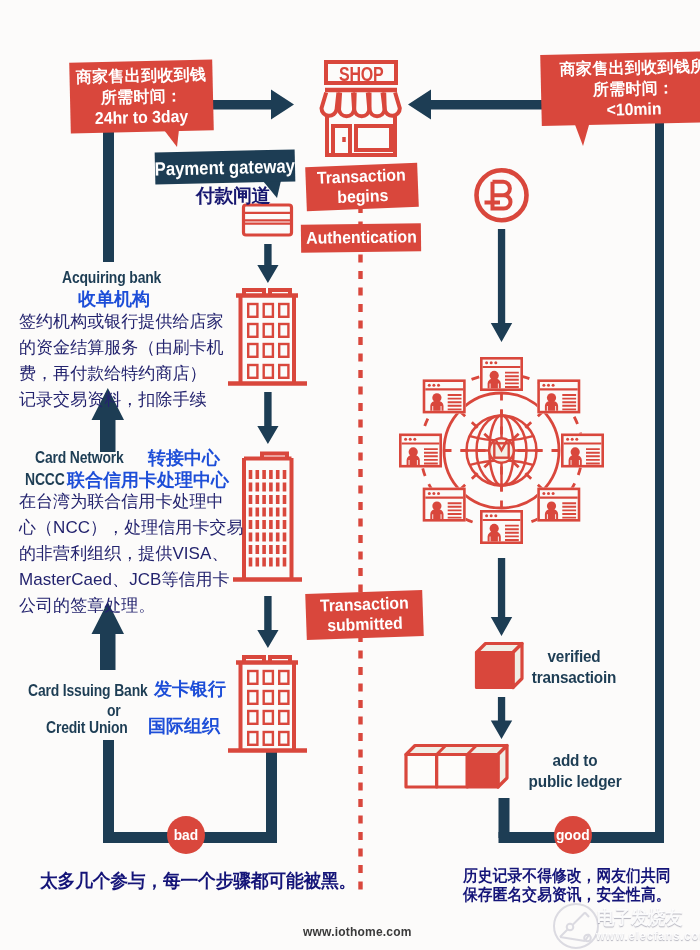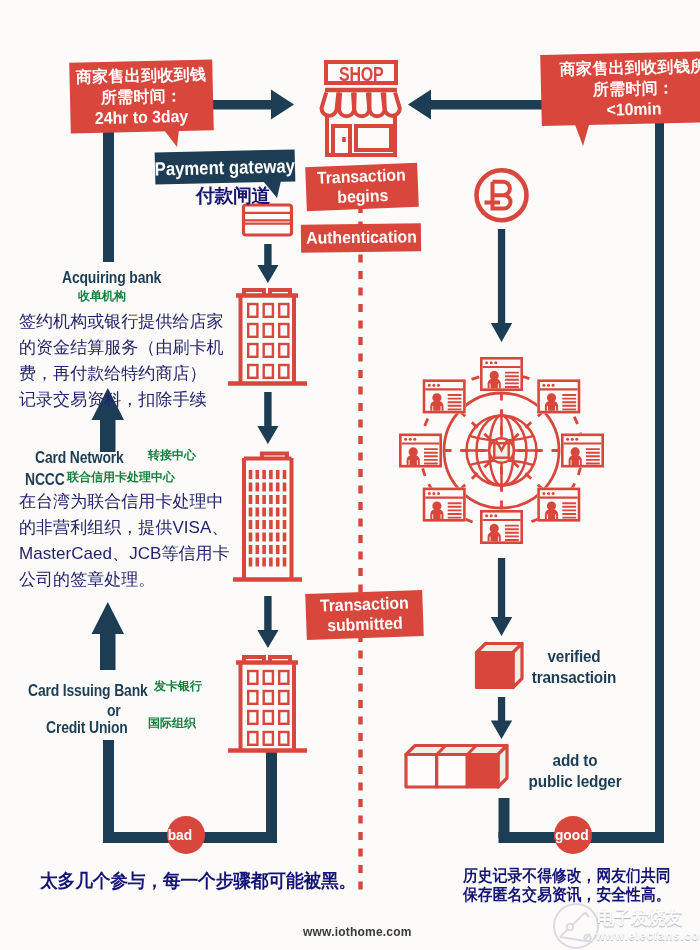--- a/index.html
+++ b/index.html
@@ -11,21 +11,21 @@
   .txt.multi{white-space:normal;}
   .txt > div{white-space:pre;}
 
   
   .en{font-family:"Liberation Sans",sans-serif;font-weight:bold;letter-spacing:-0.2px;}
   .cn{font-family:"Liberation Sans",sans-serif;}
   .shop-text{color:#d9473c;font-size:20px;font-weight:bold;letter-spacing:-0.3px;
              font-family:"Liberation Sans",sans-serif;
              transform:scaleX(0.80);transform-origin:left top;}
   .hd-en{color:#1d3d54;font-size:17px;font-weight:bold;transform:scaleX(0.82);transform-origin:left top;}
-  .hd-cn{color:#15803d;font-size:12px;font-weight:bold;letter-spacing:0.0px;}
+  .hd-cn{color:#1d4ed8;font-size:18px;font-weight:bold;letter-spacing:0.0px;}
   .body-cn{color:#23236e;font-size:17.0px;line-height:26px;letter-spacing:0.05px;}
   .body-cn > div{line-height:26px;}
   .concl-cn{color:#141478;font-size:18.6px;font-weight:bold;letter-spacing:-0.2px;transform:scaleX(0.955);transform-origin:left top;}
   .concl-right{color:#141478;font-size:16.3px;font-weight:bold;line-height:19px;letter-spacing:0.1px;transform:scaleX(0.905);transform-origin:left top;}
   .concl-right > div{line-height:19px;}
   .lbl-en{color:#1d3d54;font-size:17px;font-weight:bold;line-height:21px;text-align:center;
           transform:translateX(-50%) scaleX(0.90);transform-origin:center top;}
   .lbl-en > div{line-height:21px;}
   .footer-site{color:#3a3a3a;font-size:12px;font-weight:bold;letter-spacing:0.2px;}
   .wm-cn{color:rgba(255,255,255,0.92);font-size:19px;font-weight:bold;letter-spacing:-0.5px;
@@ -40,21 +40,21 @@
   .red-callout{background:#d9473c;}
   .navy-callout{background:#1d3d54;}
   .red-tag{background:#d9473c;}
   .co-line{white-space:pre;color:#fff;text-align:center;}
   .co-cn{font-size:16px;font-weight:bold;line-height:21px;letter-spacing:0.3px;}
   .co-en{font-size:17px;font-weight:bold;line-height:21px;
          transform:scaleX(0.93);}
   .co-en.gw{font-size:19px;transform:scaleX(0.88);}
   .red-tag .co-en{font-size:17px;line-height:20px;}
   .pill{position:absolute;width:38px;height:38px;border-radius:50%;background:#d9473c;
-        display:flex;align-items:center;}
+        display:flex;align-items:center;justify-content:center;}
   .pill span{color:#fff;font-size:14.5px;font-weight:bold;transform:scaleX(0.95);}
 </style>
 </head>
 <body>
 
 <div id="stage">
 
   <svg class="layer" viewBox="0 0 700 950">
     <g fill="#1d3d54">
 
@@ -402,20 +402,21 @@
     <div>费，再付款给特约商店）</div>
     <div>记录交易资料，扣除手续</div>
   </div>
 
   <div class="txt en hd-en" style="left:35px;top:448px;">Card Network</div>
   <div class="txt cn hd-cn" style="left:148px;top:448px;">转接中心</div>
   <div class="txt en hd-en" style="left:25px;top:470px;">NCCC</div>
   <div class="txt cn hd-cn" style="left:67px;top:470px;">联合信用卡处理中心</div>
   <div class="txt cn body-cn multi" style="left:19px;top:489px;">
     <div>在台湾为联合信用卡处理中</div>
+    <div>心（NCC），处理信用卡交易</div>
     <div>的非营利组织，提供VISA、</div>
     <div>MasterCaed、JCB等信用卡</div>
     <div>公司的签章处理。</div>
   </div>
 
   <div class="txt en hd-en" style="left:28px;top:681px;">Card Issuing Bank</div>
   <div class="txt en hd-en" style="left:107px;top:701px;">or</div>
   <div class="txt en hd-en" style="left:46px;top:718px;">Credit Union</div>
   <div class="txt cn hd-cn" style="left:154px;top:679px;">发卡银行</div>
   <div class="txt cn hd-cn" style="left:148px;top:716px;">国际组织</div>

